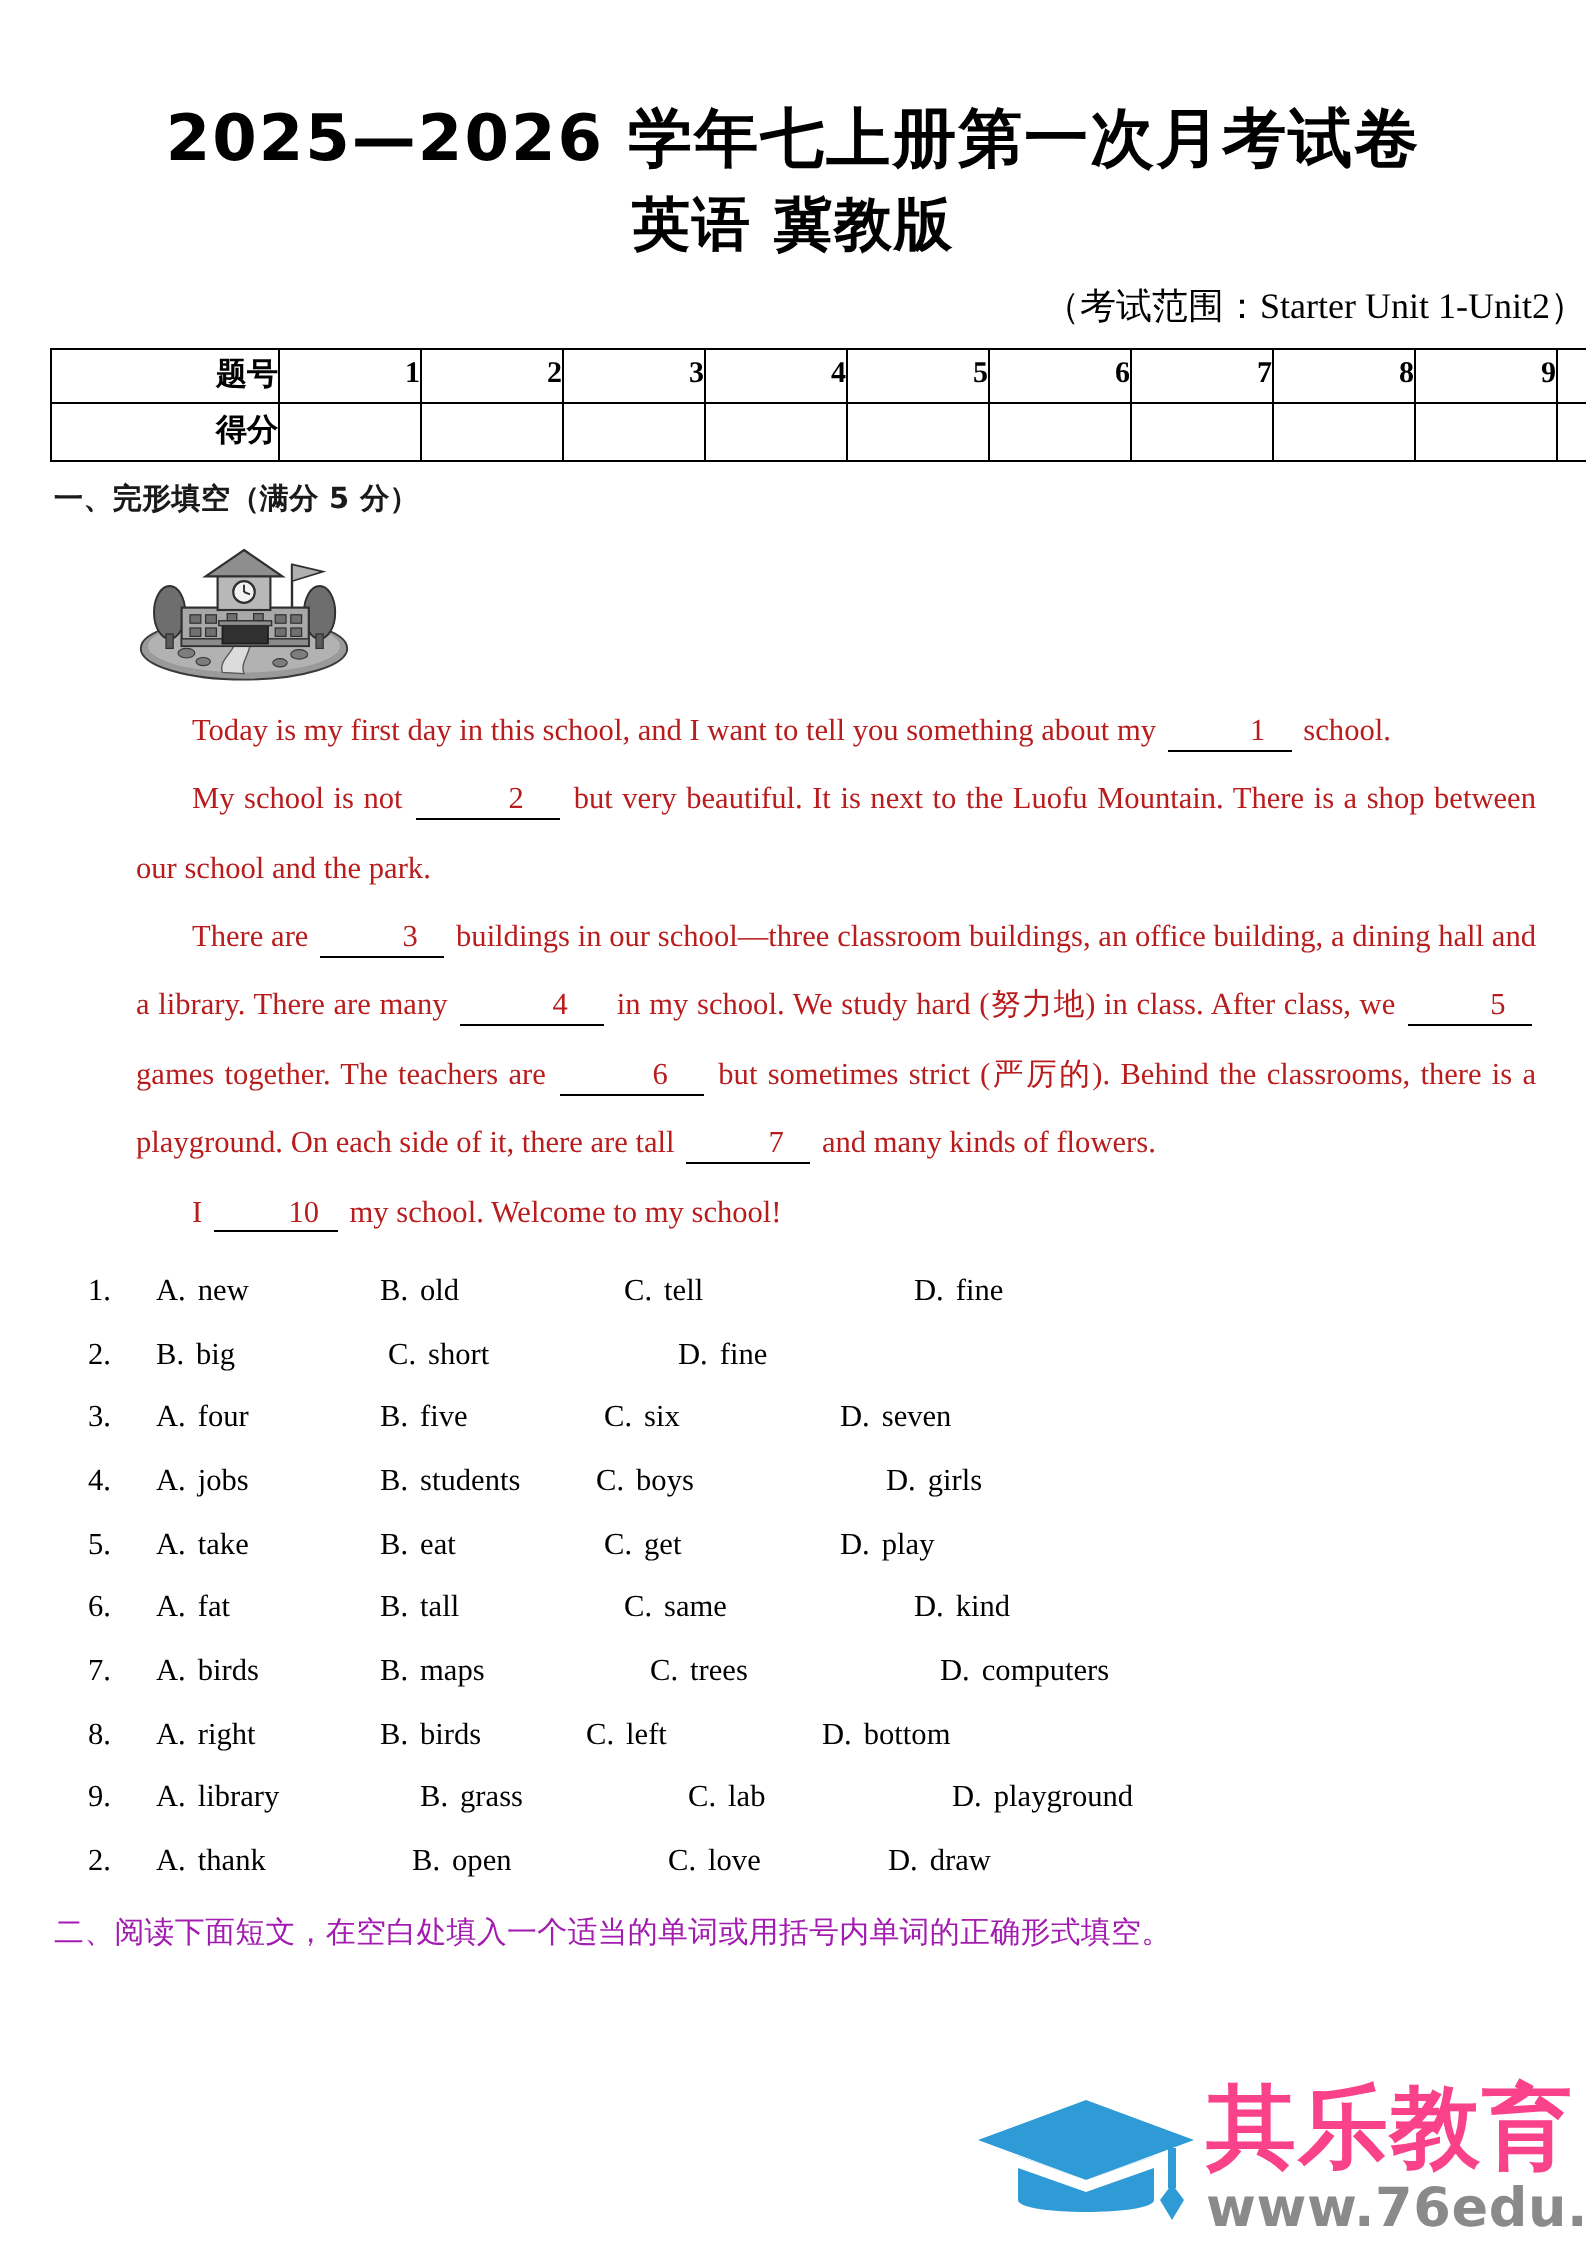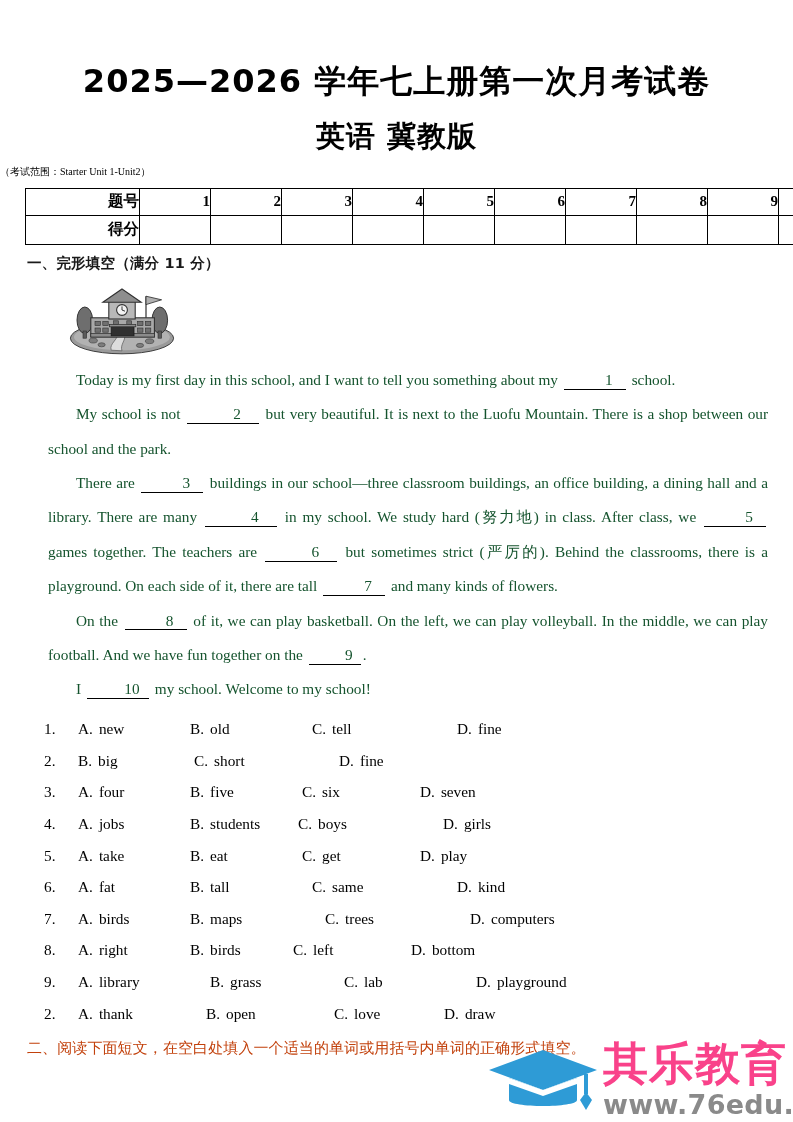--- a/index.html
+++ b/index.html
@@ -23,39 +23,39 @@
     padding: 0;
   }
 
   
   .title-main {
     text-align: center;
     font-family: "DejaVu Sans", sans-serif;
     font-weight: bold;
     font-size: 32px;
     letter-spacing: 1px;
-    margin: 12px;
+    margin: 0;
     padding-top: 50px;
     line-height: 1.22;
     color: #000;
   }
   .title-sub {
     text-align: center;
     font-family: "DejaVu Sans", sans-serif;
     font-weight: bold;
     font-size: 29px;
     letter-spacing: 1px;
     margin: 0;
     padding-top: 6px;
     line-height: 1.2;
     color: #000;
   }
   .title-scope {
-    text-align: left;
-    font-size: 10px;
+    text-align: right;
+    font-size: 18px;
     margin: 0;
     padding-top: 11px;
     color: #000;
     font-family: "Liberation Serif", serif;
   }
 
   
   .score-table-wrap {
     padding: 9px 25px 0 25px;
   }
@@ -88,39 +88,39 @@
     font-weight: bold;
     font-size: 14.5px;
     padding: 9px 0 0 27px;
     color: #1a1a1a;
     letter-spacing: 0.2px;
   }
   .section-heading-2 {
     font-family: Liberation Mono, monospace;
     font-size: 15px;
     padding: 10px 0 0 27px;
-    color: #c2410c;
+    color: #a21caf;
     letter-spacing: 0.1px;
   }
 
   
   .pic-row {
     padding: 10px 0 0 62px;
   }
   .school-pic {
     display: block;
   }
 
   
   .passage {
-    padding: 8px 25px 0 48px;
+    padding: 8px 25px 0 68px;
     font-size: 15.3px;
     line-height: 2.25;
     text-align: justify;
-    color: #14532d;
+    color: #b91c1c;
     font-family: "Liberation Serif", serif;
   }
   .passage p {
     margin: 0;
     text-indent: 28px;
   }
   .blank {
     display: inline-block;
     min-width: 62px;
     border-bottom: 1px solid #000;
@@ -226,21 +226,21 @@
           <td class="numcol"></td>
           <td class="numcol"></td>
           <td class="numcol"></td>
           <td class="numcol"></td>
           <td class="numcol wide"></td>
         </tr>
       </tbody>
     </table>
   </div>
 
-  <div class="section-heading">一、完形填空（满分 11 分）</div>
+  <div class="section-heading">一、完形填空（满分 5 分）</div>
 
   <div class="pic-row">
     <svg class="school-pic" width="120" height="72" viewBox="0 0 200 120" xmlns="http://www.w3.org/2000/svg">
 
       <ellipse cx="100" cy="92" rx="86" ry="26" fill="#9a9a9a" stroke="#3a3a3a" stroke-width="1.6"></ellipse>
       <ellipse cx="100" cy="90" rx="80" ry="22" fill="#b2b2b2" stroke="none"></ellipse>
 
       <path d="M82 112 C 78 100, 96 94, 92 82 C 89 72, 100 68, 104 62 L118 62 C112 70, 100 74, 104 84 C108 95, 96 102, 100 113 Z" fill="#dcdcdc" stroke="#5a5a5a" stroke-width="1.2"></path>
 
       <ellipse cx="38" cy="62" rx="13" ry="22" fill="#6e6e6e" stroke="#2f2f2f" stroke-width="1.6"></ellipse>
@@ -285,21 +285,20 @@
       <ellipse cx="146" cy="97" rx="7" ry="4" fill="#7d7d7d" stroke="#3a3a3a" stroke-width="1"></ellipse>
       <ellipse cx="66" cy="103" rx="6" ry="3.4" fill="#7d7d7d" stroke="#3a3a3a" stroke-width="1"></ellipse>
       <ellipse cx="130" cy="104" rx="6" ry="3.4" fill="#7d7d7d" stroke="#3a3a3a" stroke-width="1"></ellipse>
     </svg>
   </div>
 
   <div class="passage">
     <p><span>Today is my first day in this school, and I want to tell you something about my</span> <span class="blank">1</span> <span>school.</span></p>
     <p><span>My school is not</span> <span class="blank long">2</span> <span>but very beautiful. It is next to the Luofu Mountain. There is a shop between our school and the park.</span></p>
     <p><span>There are</span> <span class="blank">3</span> <span>buildings in our school—three classroom buildings, an office building, a dining hall and a library. There are many</span> <span class="blank long">4</span> <span>in my school. We study hard (努力地) in class. After class, we</span> <span class="blank">5</span> <span>games together. The teachers are</span> <span class="blank long">6</span> <span>but sometimes strict (严厉的). Behind the classrooms, there is a playground. On each side of it, there are tall</span> <span class="blank">7</span> <span>and many kinds of flowers.</span></p>
-    <p><span>On the</span> <span class="blank">8</span> <span>of it, we can play basketball. On the left, we can play volleyball. In the middle, we can play football. And we have fun together on the</span> <span class="blank short">9</span><span>.</span></p>
     <p><span>I</span> <span class="blank">10</span> <span>my school. Welcome to my school!</span></p>
   </div>
 
   <div class="options">
 
     <div class="opt-row">
       <span class="opt-num">1.</span>
       <span class="opt-item" style="width:112px"><span class="opt-letter">A.</span><span>new</span></span>
       <span class="opt-item" style="width:122px"><span class="opt-letter">B.</span><span>old</span></span>
       <span class="opt-item" style="width:145px"><span class="opt-letter">C.</span><span>tell</span></span>

